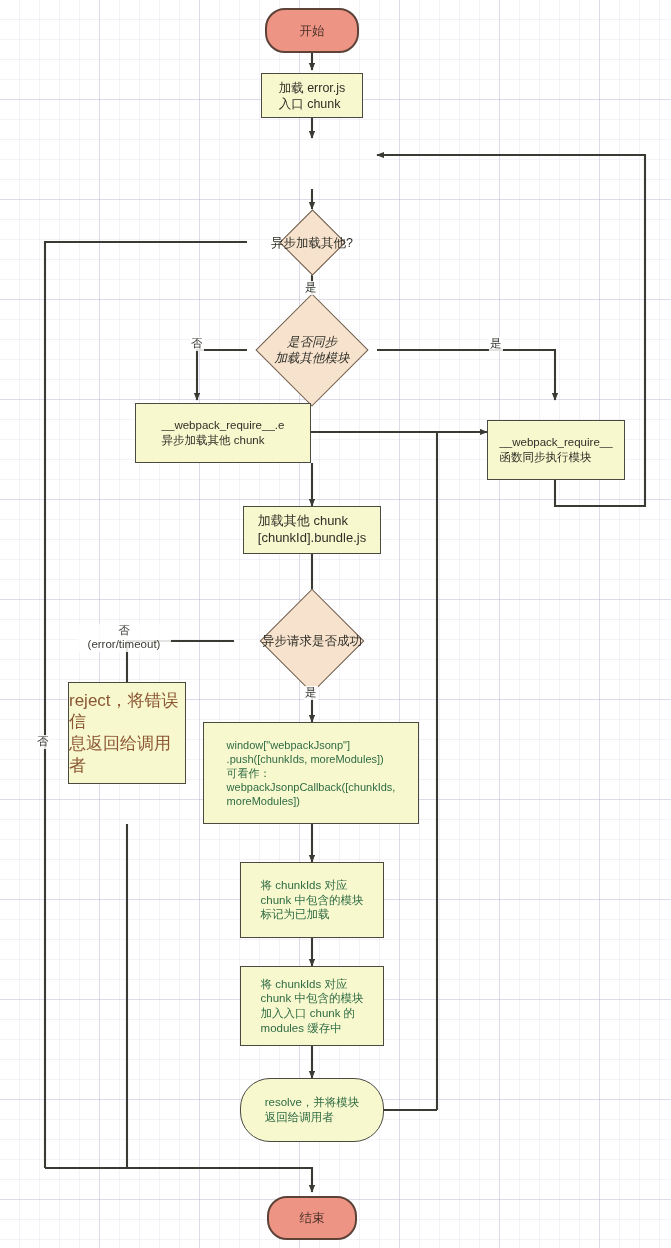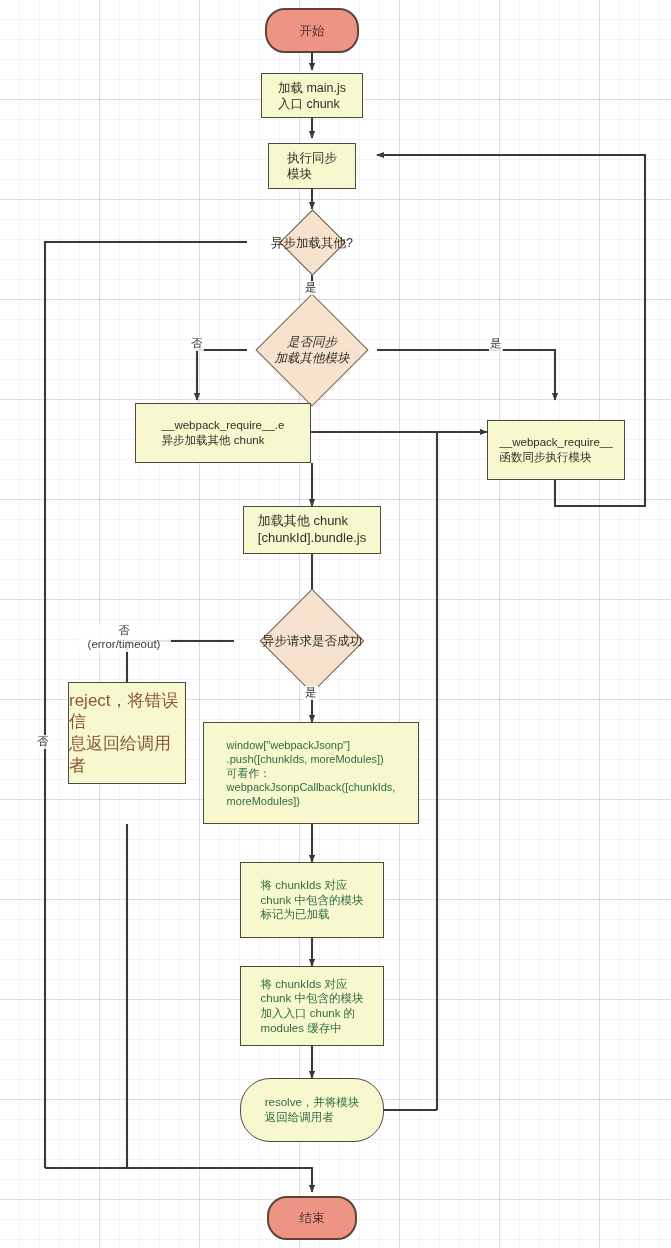--- a/index.html
+++ b/index.html
@@ -100,25 +100,23 @@
       <path d="M312,1046 L312,1078" marker-end="url(#arw)"></path>
       <path d="M383,1110 L437,1110"></path>
       <path d="M555,463 L555,506 L645,506 L645,155 L377,155" marker-end="url(#arw)"></path>
       <path d="M127,824 L127,1168"></path>
       <path d="M45,1168 L312,1168 L312,1192" marker-end="url(#arw)"></path>
     </g>
   </svg>
 
   <div class="node terminal" style="left:265px;top:8px;width:94px;height:45px;">开始</div>
 
-  <div class="node process" style="left:261px;top:73px;width:102px;height:45px;">加载 main.js
+  <div class="node process" style="left:261px;top:73px;width:102px;height:45px;">加载 error.js
 入口 chunk</div>
 
-  <div class="node process" style="left:268px;top:143px;width:88px;height:46px;">执行同步
-模块</div>
 
   <div class="decision-wrap" style="left:265px;top:219px;width:94px;height:47px;">
     <div class="decision-shape" style="left:23.5px;top:-0.5px;width:47px;height:47px;"></div>
     <div class="decision-text">异步加载其他?</div>
   </div>
 
   <div class="decision-wrap" style="left:247px;top:310px;width:130px;height:80px;font-style:italic;">
     <div class="decision-shape" style="left:25px;top:0px;width:80px;height:80px;"></div>
     <div class="decision-text">是否同步
 加载其他模块</div>

